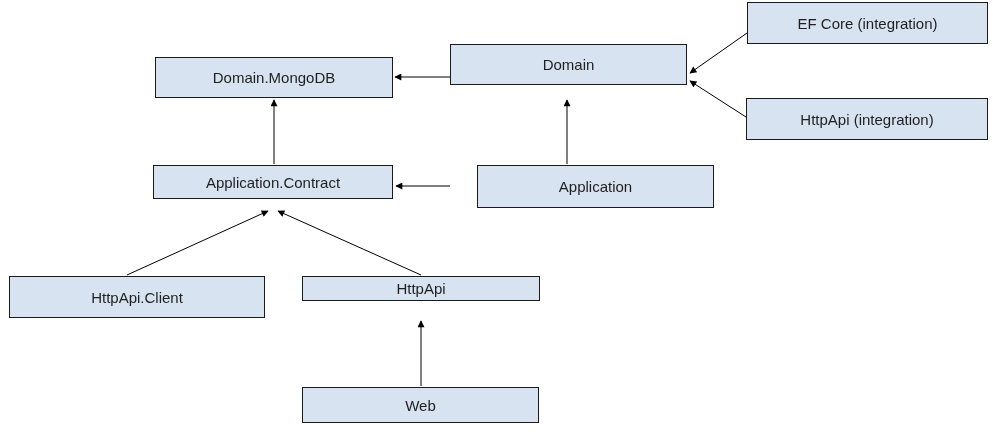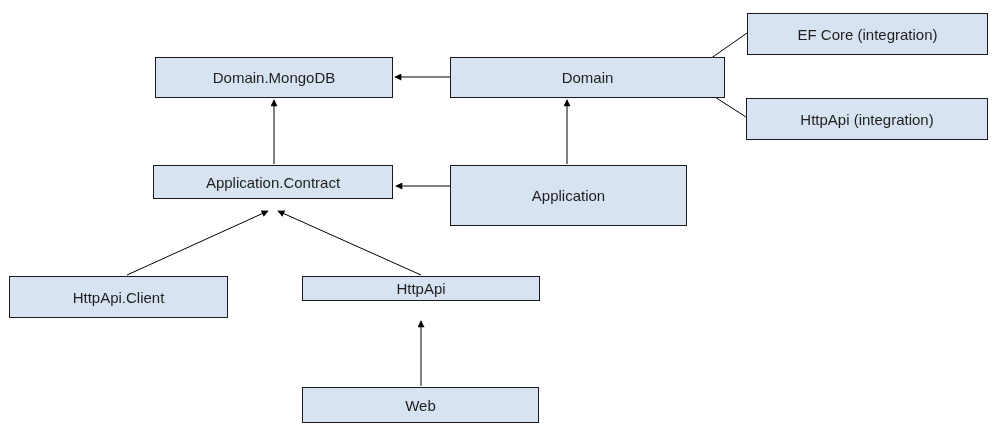--- a/index.html
+++ b/index.html
@@ -31,26 +31,26 @@
     justify-content: center;
     background: var(--node-fill);
     border: 1px solid var(--node-border);
     color: var(--node-text);
     font-size: 15px;
     line-height: 1;
     white-space: nowrap;
   }
   
   .n-domain-shared       { left: 155px; top: 57px;  width: 238px; height: 41px; }
-  .n-domain              { left: 450px; top: 57px;  width: 275px; height: 41px; }
-  .n-ef-core             { left: 747px; top: 13px;  width: 241px; height: 42px; }
+  .n-domain              { left: 450px; top: 44px;  width: 237px; height: 41px; }
+  .n-ef-core             { left: 747px; top: 2px;  width: 241px; height: 42px; }
   .n-mongodb             { left: 746px; top: 98px;  width: 242px; height: 42px; }
   .n-application-contract{ left: 153px; top: 165px; width: 240px; height: 34px; }
-  .n-application         { left: 450px; top: 165px; width: 237px; height: 61px; text-align: right; }
-  .n-httpapi-client      { left: 9px;   top: 276px; width: 219px; height: 42px; }
+  .n-application         { left: 477px; top: 165px; width: 237px; height: 43px; text-align: right; }
+  .n-httpapi-client      { left: 9px;   top: 276px; width: 256px; height: 42px; }
   .n-httpapi             { left: 302px; top: 276px; width: 238px; height: 25px; }
   .n-web                 { left: 302px; top: 387px; width: 237px; height: 36px; }
 </style>
 </head>
 <body>
 
 <div class="canvas">
 
   <svg class="edges" width="993" height="441" viewBox="0 0 993 441" xmlns="http://www.w3.org/2000/svg">
     <defs>

